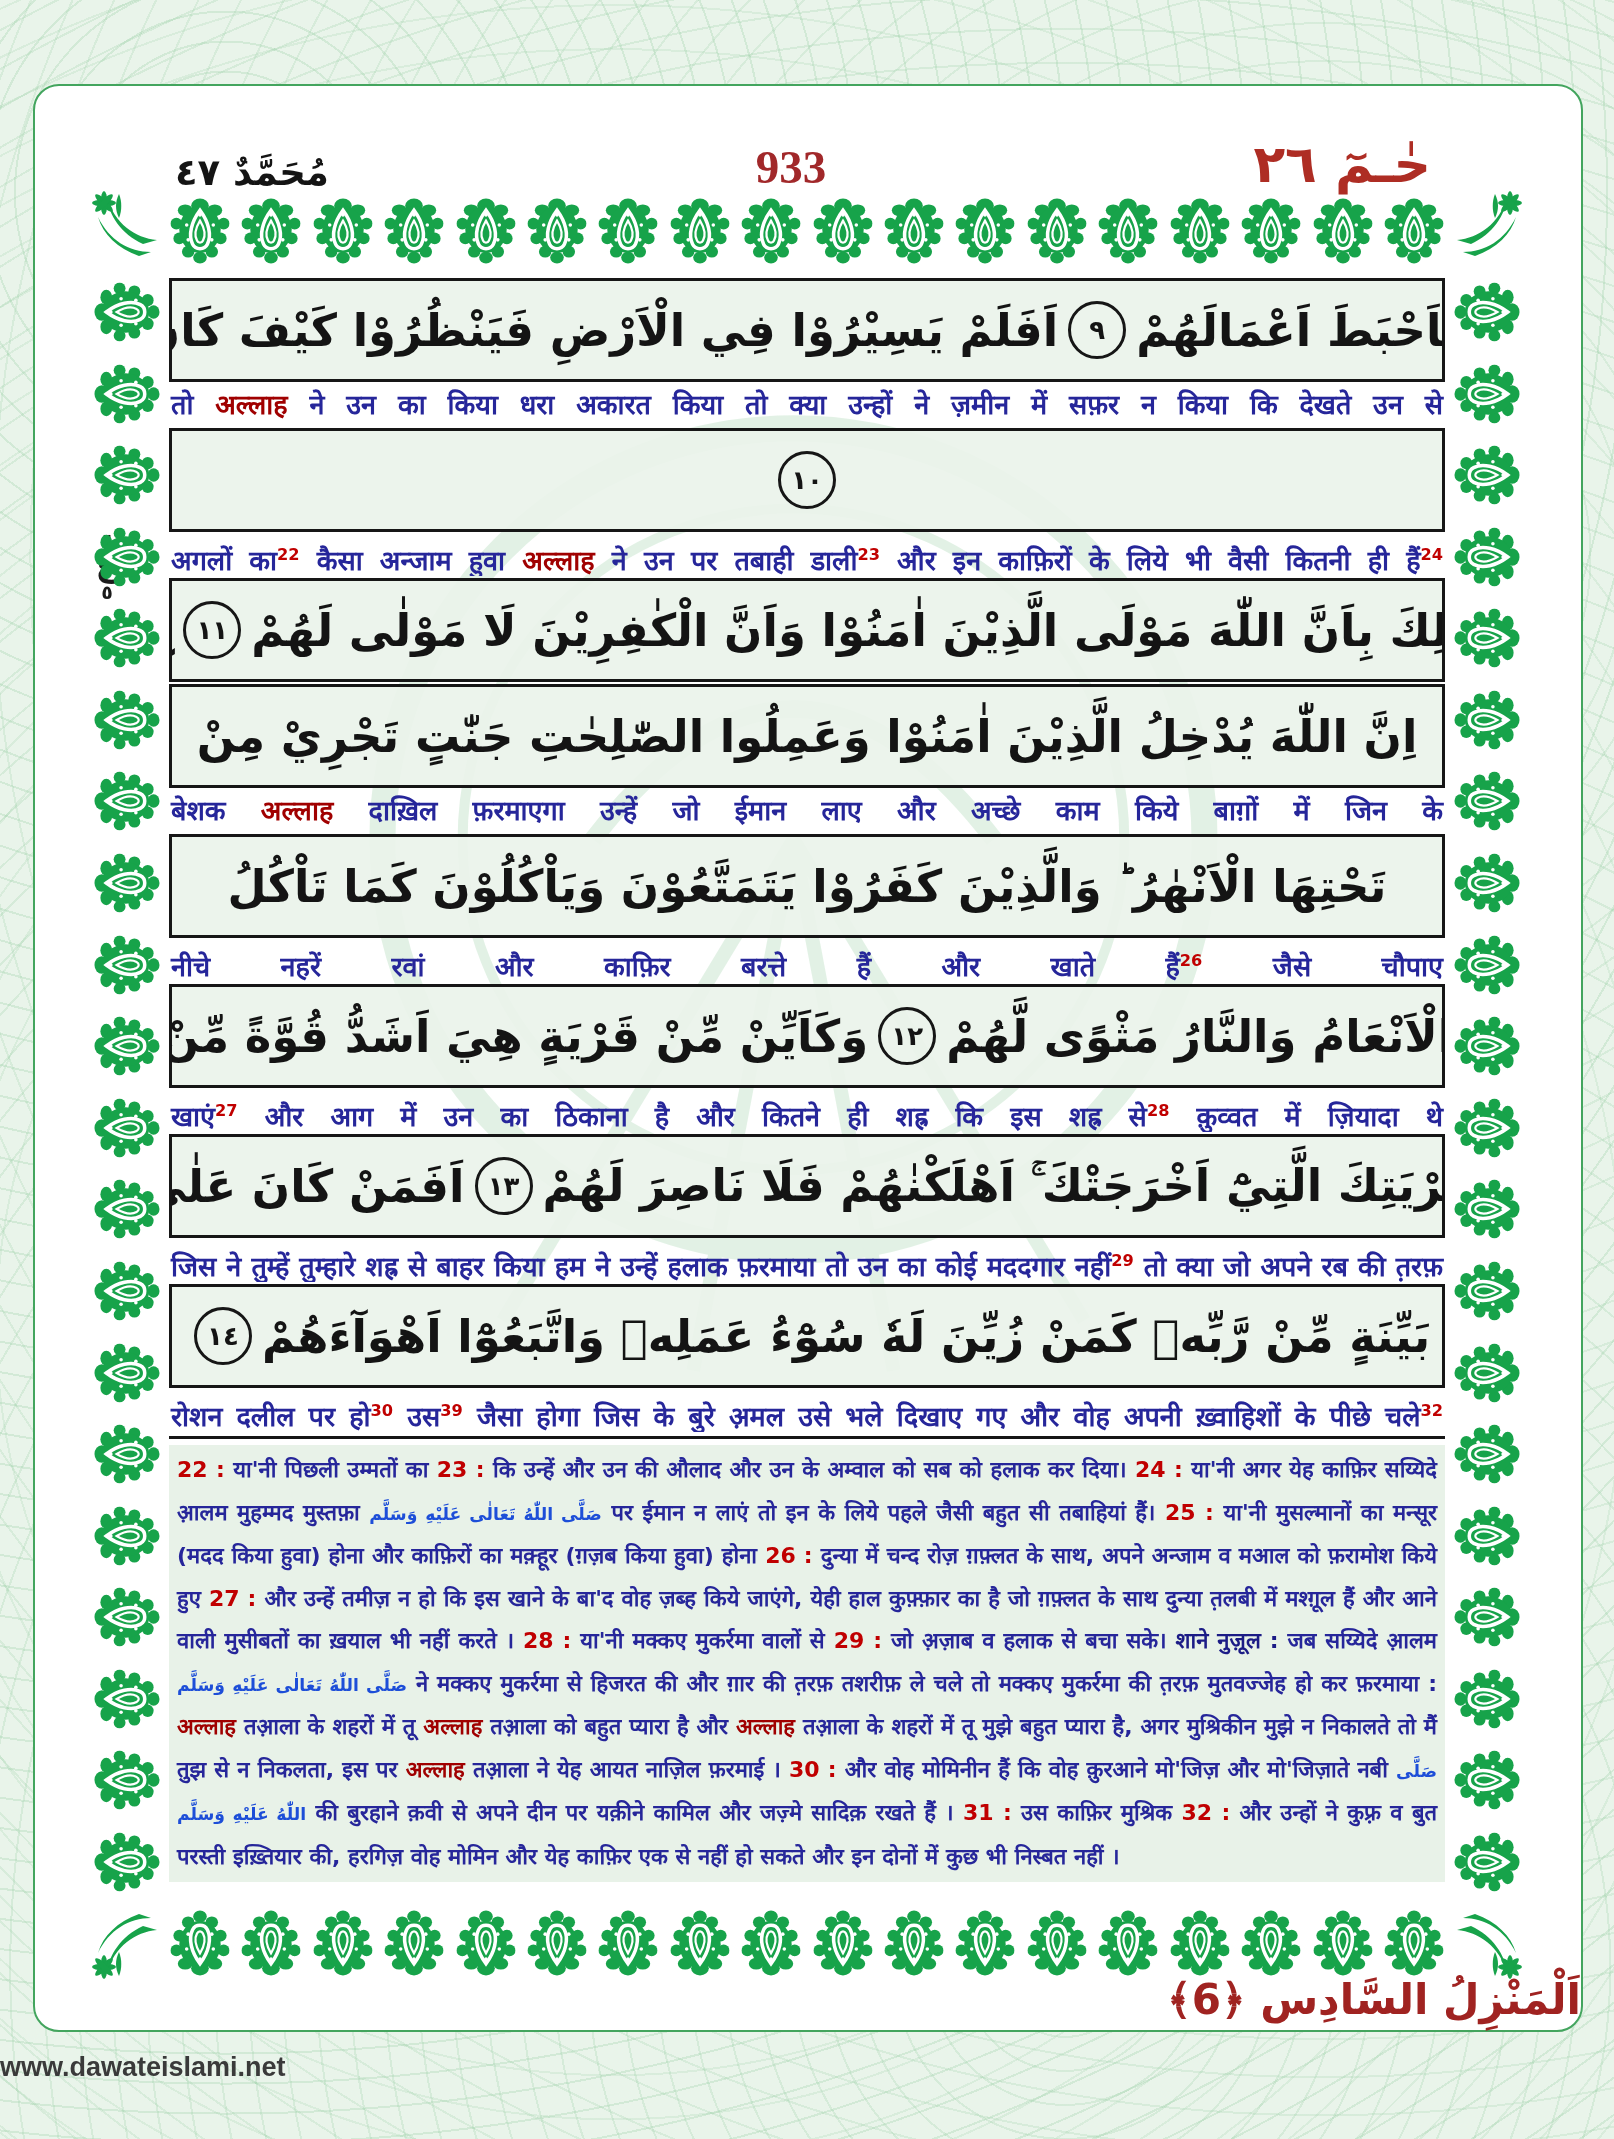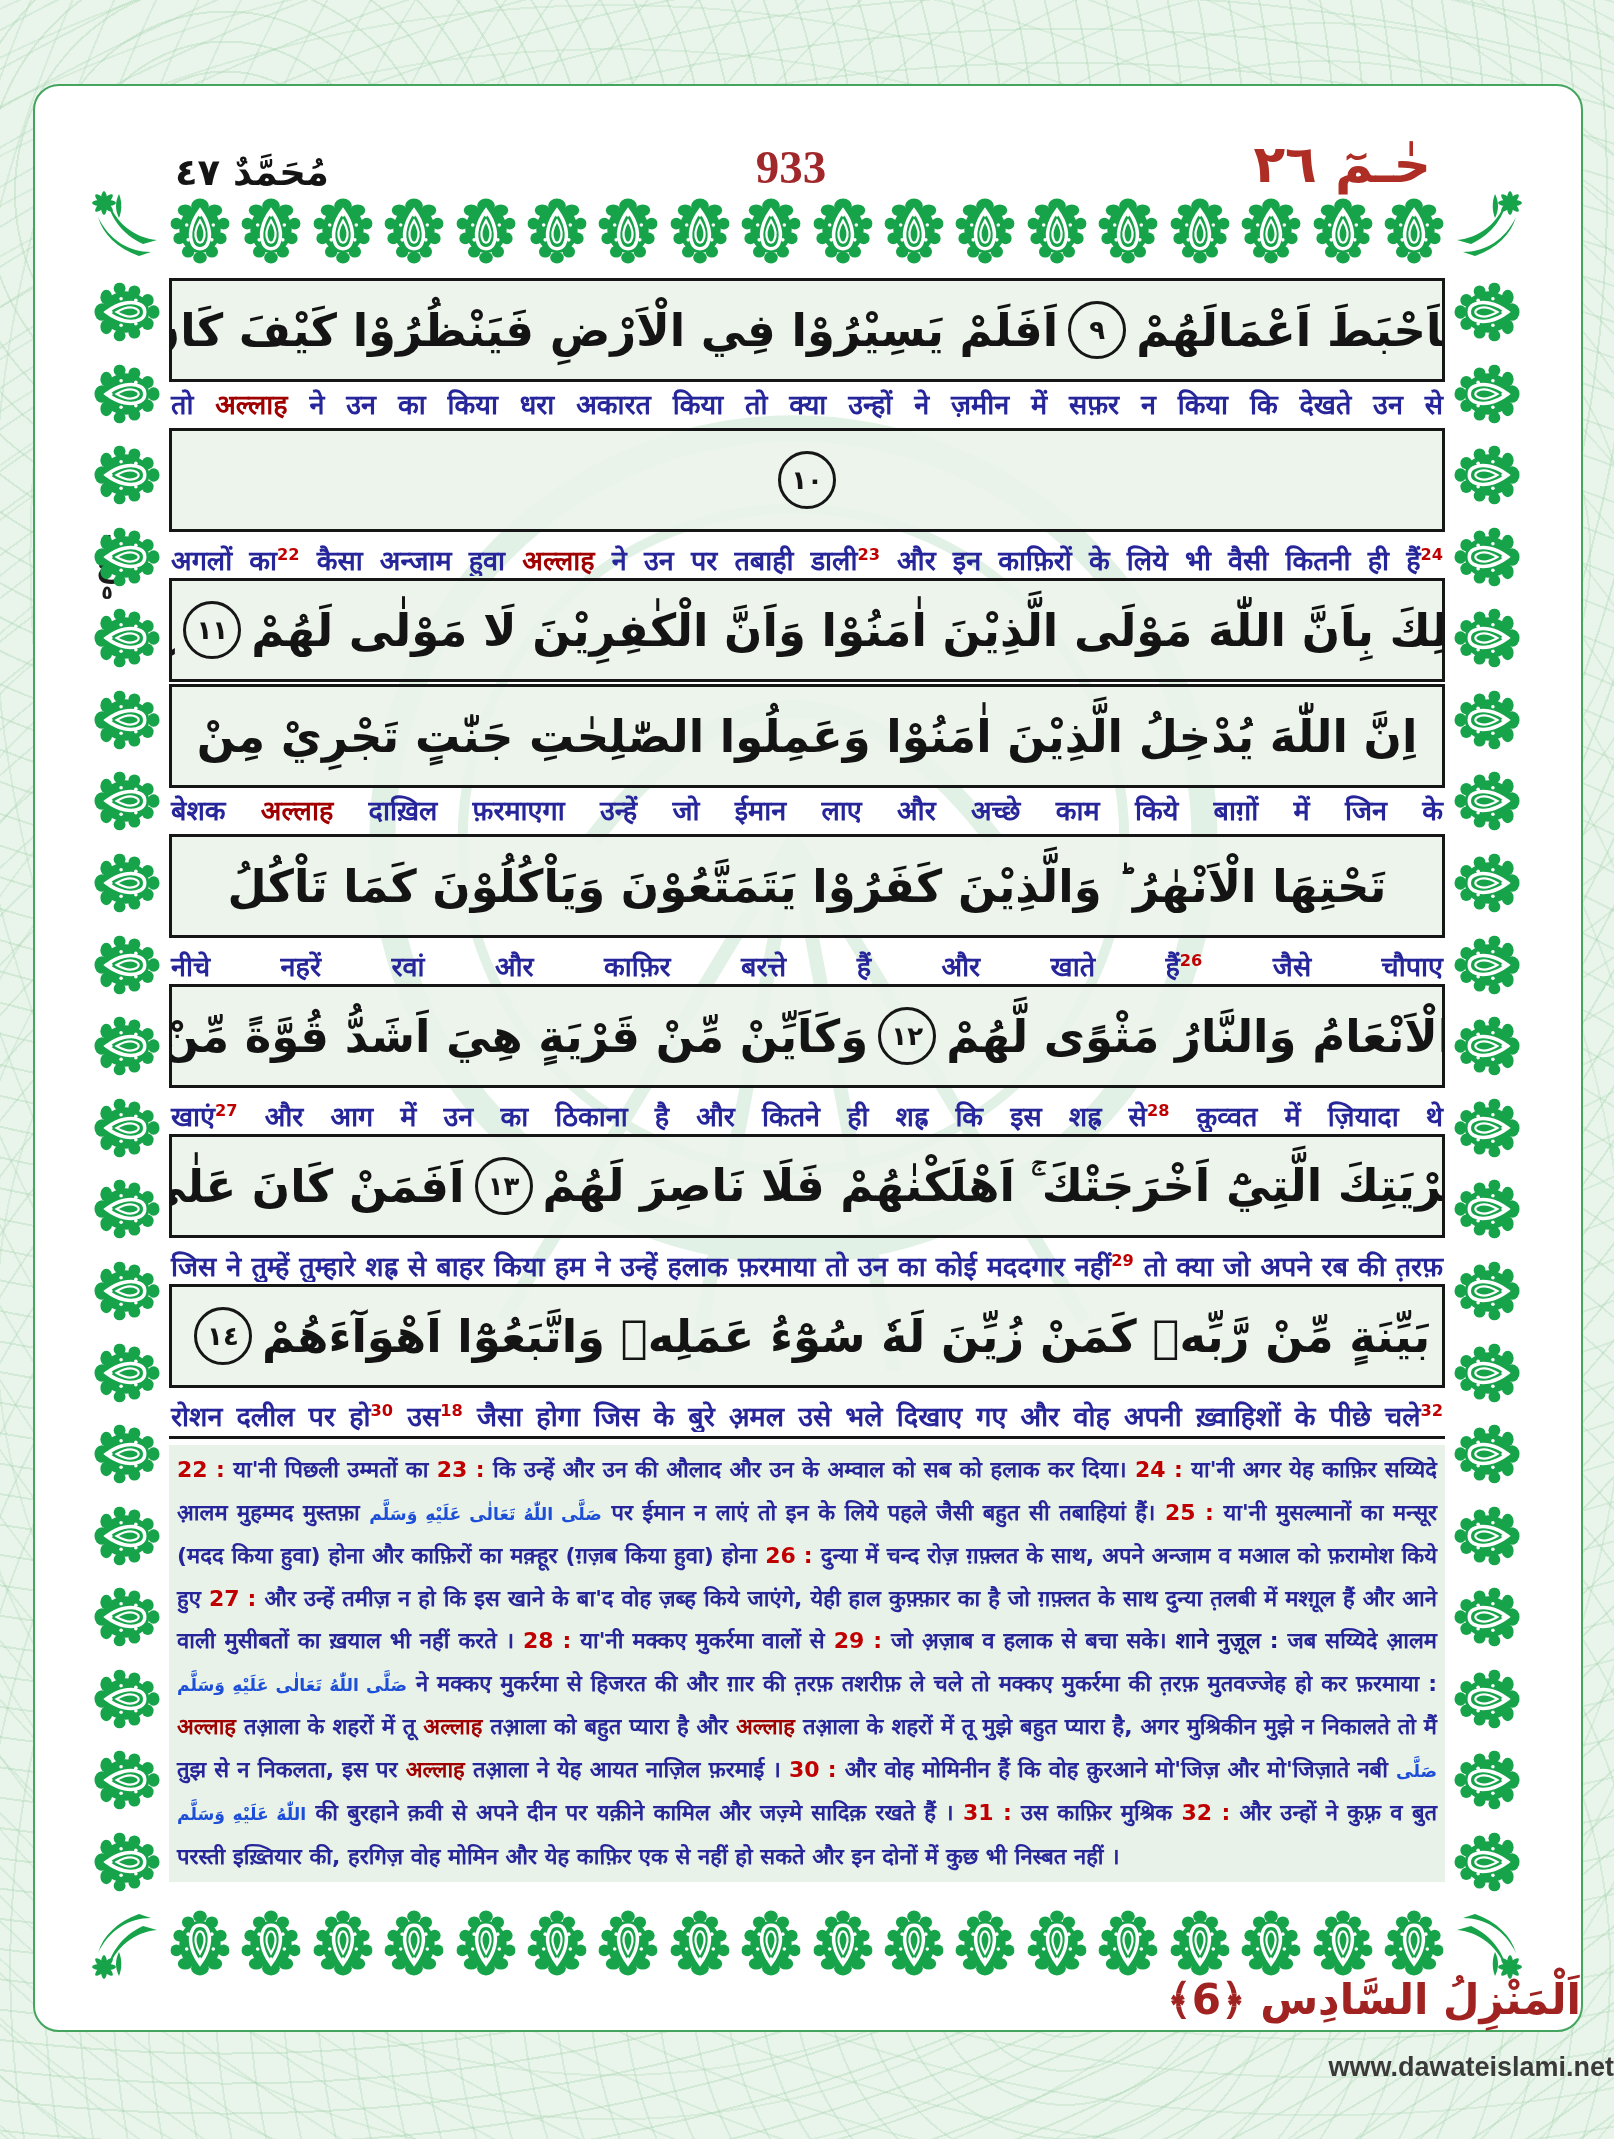--- a/index.html
+++ b/index.html
@@ -76,21 +76,21 @@
     font-size:26px;line-height:1;margin:0 10px;flex:0 0 auto;
   }
   
   .ruku{position:absolute;left:50px;top:438px;width:44px;text-align:center;color:#1b1b1b;line-height:1.05;}
   .ruku .r-dash{display:block;font-size:22px;font-weight:bold;}
   .ruku .r-ain{display:block;font-size:34px;font-weight:bold;}
   .ruku .r-num{display:block;font-size:19px;font-weight:bold;}
   
   .manzil{position:absolute;bottom:6px;left:0;width:100%;
           font-size:42px;font-weight:bold;color:#A02321;direction:rtl;}
-  .site{position:absolute;top:2052px;left:0;width:100%;text-align:right;
+  .site{position:absolute;top:2052px;left:0;width:100%;text-align:left;
         font-size:27px;font-weight:bold;color:#3a3a3a;font-family:"Liberation Sans",sans-serif;}
 </style>
 </head>
 <body>
 
 <svg width="0" height="0" style="position:absolute" aria-hidden="true">
   <defs>
     <symbol id="paisley" viewBox="0 0 40 46">
       <g fill="currentColor">
         <ellipse cx="20" cy="6" rx="6" ry="5"></ellipse>
@@ -447,21 +447,21 @@
           <span class="s-ar">قَرْيَتِكَ الَّتِيْٓ اَخْرَجَتْكَ ۚ اَهْلَكْنٰهُمْ فَلَا نَاصِرَ لَهُمْ</span>
           <span class="s-aya">١٣</span>
           <span class="s-ar">اَفَمَنْ كَانَ عَلٰى</span>
         </section>
       <div class="trans"><span class="s-p">जिस ने तुम्हें तुम्हारे शह्र से बाहर किया हम ने उन्हें हलाक फ़रमाया तो उन का कोई मददगार नहीं</span><span class="s-sup">29</span><span class="s-p"> तो क्या जो अपने रब की त़रफ़ से</span></div>
 
       <section class="ayah-box">
           <span class="s-ar">بَيِّنَةٍ مِّنْ رَّبِّهٖ كَمَنْ زُيِّنَ لَهٗ سُوْٓءُ عَمَلِهٖ وَاتَّبَعُوْٓا اَهْوَآءَهُمْ</span>
           <span class="s-aya">١٤</span>
         </section>
-      <div class="trans"><span class="s-p">रोशन दलील पर हो</span><span class="s-sup">30</span><span class="s-p"> उस</span><span class="s-sup">18</span><span class="s-p"> जैसा होगा जिस के बुरे अ़मल उसे भले दिखाए गए और वोह अपनी ख़्वाहिशों के पीछे चले</span><span class="s-sup">32</span></div>
+      <div class="trans"><span class="s-p">रोशन दलील पर हो</span><span class="s-sup">30</span><span class="s-p"> उस</span><span class="s-sup">39</span><span class="s-p"> जैसा होगा जिस के बुरे अ़मल उसे भले दिखाए गए और वोह अपनी ख़्वाहिशों के पीछे चले</span><span class="s-sup">32</span></div>
 
       <div class="sep"></div>
       <div class="footnotes"><span class="s-num">22 : </span><span class="s-p">या'नी पिछली उम्मतों का </span><span class="s-num">23 : </span><span class="s-p">कि उन्हें और उन की औलाद और उन के अम्वाल को सब को हलाक कर दिया। </span><span class="s-num">24 : </span><span class="s-p">या'नी अगर येह काफ़िर सय्यिदे आ़लम मुहम्मद मुस्तफ़ा </span><span class="s-ar-inline">صَلَّى اللّٰهُ تَعَالٰى عَلَيْهِ وَسَلَّم</span><span class="s-p"> पर ईमान न लाएं तो इन के लिये पहले जैसी बहुत सी तबाहियां हैं। </span><span class="s-num">25 : </span><span class="s-p">या'नी मुसल्मानों का मन्सूर (मदद किया हुवा) होना और काफ़िरों का मक़्हूर (ग़ज़ब किया हुवा) होना </span><span class="s-num">26 : </span><span class="s-p">दुन्या में चन्द रोज़ ग़फ़्लत के साथ, अपने अन्जाम व मआल को फ़रामोश किये हुए </span><span class="s-num">27 : </span><span class="s-p">और उन्हें तमीज़ न हो कि इस खाने के बा'द वोह ज़ब्ह किये जाएंगे, येही हाल कुफ़्फ़ार का है जो ग़फ़्लत के साथ दुन्या त़लबी में मश्ग़ूल हैं और आने वाली मुसीबतों का ख़याल भी नहीं करते । </span><span class="s-num">28 : </span><span class="s-p">या'नी मक्कए मुकर्रमा वालों से </span><span class="s-num">29 : </span><span class="s-p">जो अ़ज़ाब व हलाक से बचा सके। </span><span class="s-head">शाने नुज़ूल : </span><span class="s-p">जब सय्यिदे आ़लम </span><span class="s-ar-inline">صَلَّى اللّٰهُ تَعَالٰى عَلَيْهِ وَسَلَّم</span><span class="s-p"> ने मक्कए मुकर्रमा से हिजरत की और ग़ार की त़रफ़ तशरीफ़ ले चले तो मक्कए मुकर्रमा की त़रफ़ मुतवज्जेह हो कर फ़रमाया : </span><span class="s-allah">अल्लाह</span><span class="s-p"> तआ़ला के शहरों में तू </span><span class="s-allah">अल्लाह</span><span class="s-p"> तआ़ला को बहुत प्यारा है और </span><span class="s-allah">अल्लाह</span><span class="s-p"> तआ़ला के शहरों में तू मुझे बहुत प्यारा है, अगर मुश्रिकीन मुझे न निकालते तो मैं तुझ से न निकलता, इस पर </span><span class="s-allah">अल्लाह</span><span class="s-p"> तआ़ला ने येह आयत नाज़िल फ़रमाई । </span><span class="s-num">30 : </span><span class="s-p">और वोह मोमिनीन हैं कि वोह क़ुरआने मो'जिज़ और मो'जिज़ाते नबी </span><span class="s-ar-inline">صَلَّى اللّٰهُ عَلَيْهِ وَسَلَّم</span><span class="s-p"> की बुरहाने क़वी से अपने दीन पर यक़ीने कामिल और जज़्मे सादिक़ रखते हैं । </span><span class="s-num">31 : </span><span class="s-p">उस काफ़िर मुश्रिक </span><span class="s-num">32 : </span><span class="s-p">और उन्हों ने कुफ़्र व बुत परस्ती इख़्तियार की, हरगिज़ वोह मोमिन और येह काफ़िर एक से नहीं हो सकते और इन दोनों में कुछ भी निस्बत नहीं ।</span></div>
 
     </div>
   </div>
 
   <div class="manzil">اَلْمَنْزِلُ السَّادِس ﴿6﴾</div>
 </div>
 

